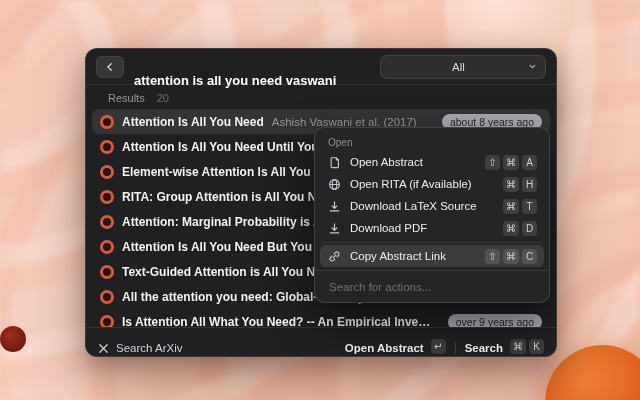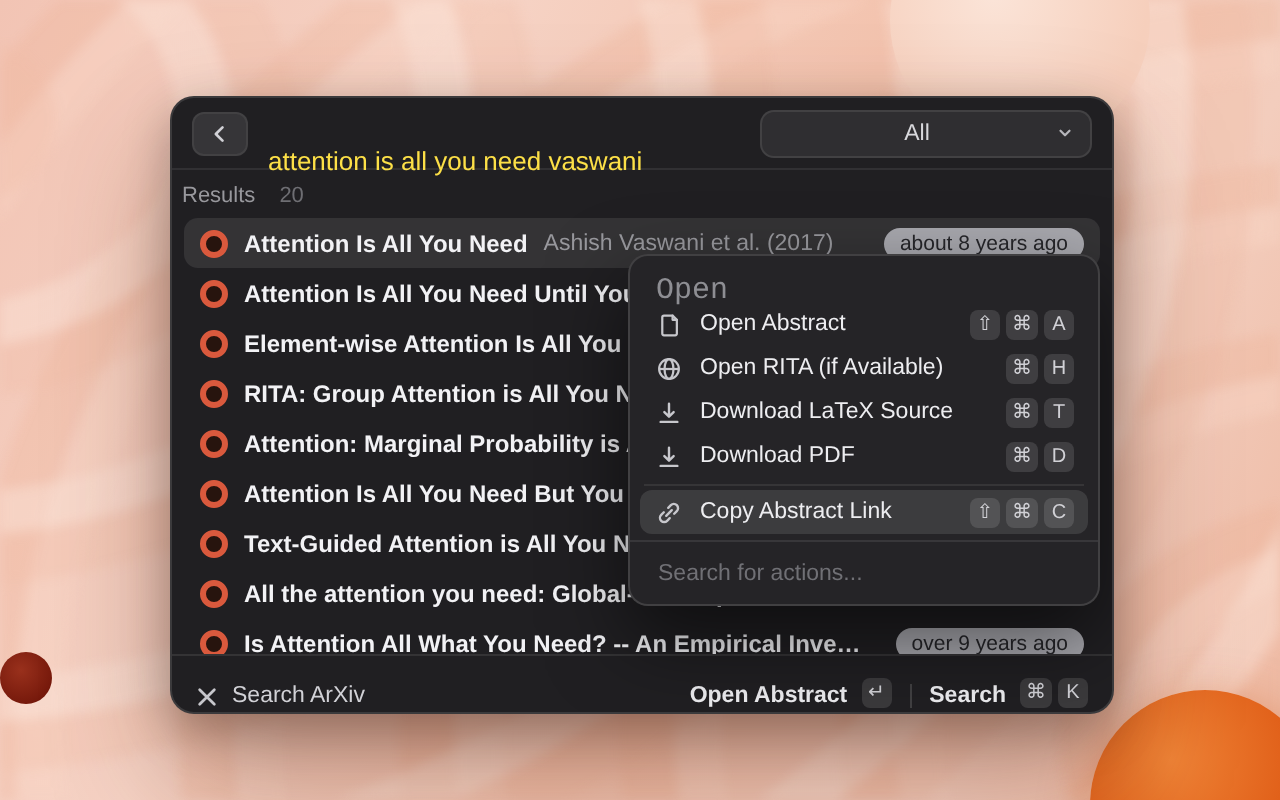--- a/index.html
+++ b/index.html
@@ -14,25 +14,25 @@
   .blob-orange{left:545px;top:345px;width:115px;height:115px;background:radial-gradient(circle at 35% 30%,#f08437,#df5c16 60%,#c94e10 85%);box-shadow:0 6px 24px rgba(205,90,25,.5);}
   .blob-red-dot{left:0px;top:326px;width:26px;height:26px;background:radial-gradient(circle at 40% 35%,#99301c,#73170a 80%);}
 
   
   .window{position:absolute;left:85px;top:48px;width:470px;height:307px;border-radius:12px;
     background:#201f22;border:1px solid rgba(255,255,255,.12);color:#e8e8ed;
     box-shadow:0 30px 60px rgba(90,35,15,.38),0 8px 24px rgba(0,0,0,.28);overflow:hidden;}
   .win-header{display:flex;align-items:center;gap:10px;padding:6px 10px;border-bottom:1px solid rgba(255,255,255,.08);height:23px;}
   .back-btn{width:26px;height:20px;border-radius:6px;background:rgba(255,255,255,.1);border:1px solid rgba(255,255,255,.06);
     display:flex;align-items:center;justify-content:center;color:#d1d1d6;flex:0 0 auto;cursor:pointer;}
-  .search-input{flex:1;min-width:0;background:transparent;border:none;outline:none;color:#fde047;font-size:13px;font-weight:400;font-family:inherit;padding:0;margin-top:28px;}
+  .search-input{flex:1;min-width:0;background:transparent;border:none;outline:none;color:#ffffff;font-size:13px;font-weight:700;font-family:inherit;padding:0;margin-top:28px;}
   .dropdown{flex:0 0 148px;height:22px;display:flex;align-items:center;background:rgba(255,255,255,.07);
     border:1px solid rgba(255,255,255,.09);border-radius:7px;padding:0 8px;font-size:11.5px;color:#d8d8dc;cursor:pointer;}
   .dropdown-label{flex:1;text-align:center;}
-  .results-head{display:flex;gap:12px;padding:7px 5px 3px;font-size:11px;color:#98989d;height:14px;}
+  .results-head{display:flex;gap:12px;padding:7px 22px 3px;font-size:11px;color:#98989d;height:14px;}
   .results-count{color:#6e6e73;}
   .list{padding:0 6px;}
   .row{height:25px;display:flex;align-items:center;gap:8px;padding:0 8px;border-radius:7px;cursor:pointer;}
   .row.selected{background:rgba(255,255,255,.09);}
   .ricon{width:14px;height:14px;border-radius:50%;border:3px solid #d9593d;background:#27140e;flex:0 0 auto;box-sizing:border-box;}
   .rtitle{font-size:12px;font-weight:600;color:#f2f2f5;white-space:nowrap;overflow:hidden;text-overflow:ellipsis;flex:0 1 auto;min-width:0;}
   .rauthors{font-size:11.5px;color:#98989d;white-space:nowrap;flex:0 0 auto;}
   .spacer{flex:1 1 0;min-width:0;}
   .badge{flex:0 0 auto;font-size:10.5px;background:#a8a8ae;color:#26262a;padding:2px 8px;border-radius:9px;white-space:nowrap;}
   kbd{background:rgba(255,255,255,.12);border-radius:4px;color:#d1d1d6;font-size:10px;min-width:15px;height:15px;
@@ -42,21 +42,21 @@
   .flogo{display:flex;color:#c7c7cc;}
   .fsource{color:#d1d1d6;font-size:11.5px;}
   .fprimary{color:#ededf0;font-size:11.5px;font-weight:600;cursor:pointer;}
   .factions{color:#ededf0;font-size:11.5px;font-weight:600;cursor:pointer;}
   .fdivider{width:1px;height:12px;background:rgba(255,255,255,.15);margin:0 2px;}
   .keys{display:flex;gap:3px;flex:0 0 auto;}
 
   
   .menu{position:absolute;right:6px;top:78px;width:224px;background:#252427;border:1px solid rgba(255,255,255,.13);
     border-radius:10px;box-shadow:0 16px 40px rgba(0,0,0,.55);padding:5px 5px 0;z-index:6;}
-  .msection{font-size:15px;color:#8e8e93;padding:4px 8px 2px;height:12px;font-family:Liberation Mono, monospace;}
+  .msection{font-size:10px;color:#8e8e93;padding:4px 8px 2px;height:12px;}
   .mitem{display:flex;align-items:center;gap:8px;height:22px;padding:0 7px;border-radius:6px;cursor:pointer;}
   .mitem.selected{background:rgba(255,255,255,.11);}
   .micon{width:15px;display:flex;align-items:center;justify-content:center;color:#c7c7cc;flex:0 0 auto;}
   .mlabel{flex:1;min-width:0;font-size:11.5px;color:#ededf0;white-space:nowrap;overflow:hidden;}
   .mdivider{height:1px;background:rgba(255,255,255,.08);margin:3px 2px 2px;}
   .msearch{border-top:1px solid rgba(255,255,255,.09);margin:3px -5px 0;padding:6px 12px 7px;}
   .msearch input{width:100%;background:transparent;border:0;outline:0;color:#e8e8ed;font-size:11.5px;font-family:inherit;}
   input::placeholder{color:#707075;}
 </style>
 </head>

